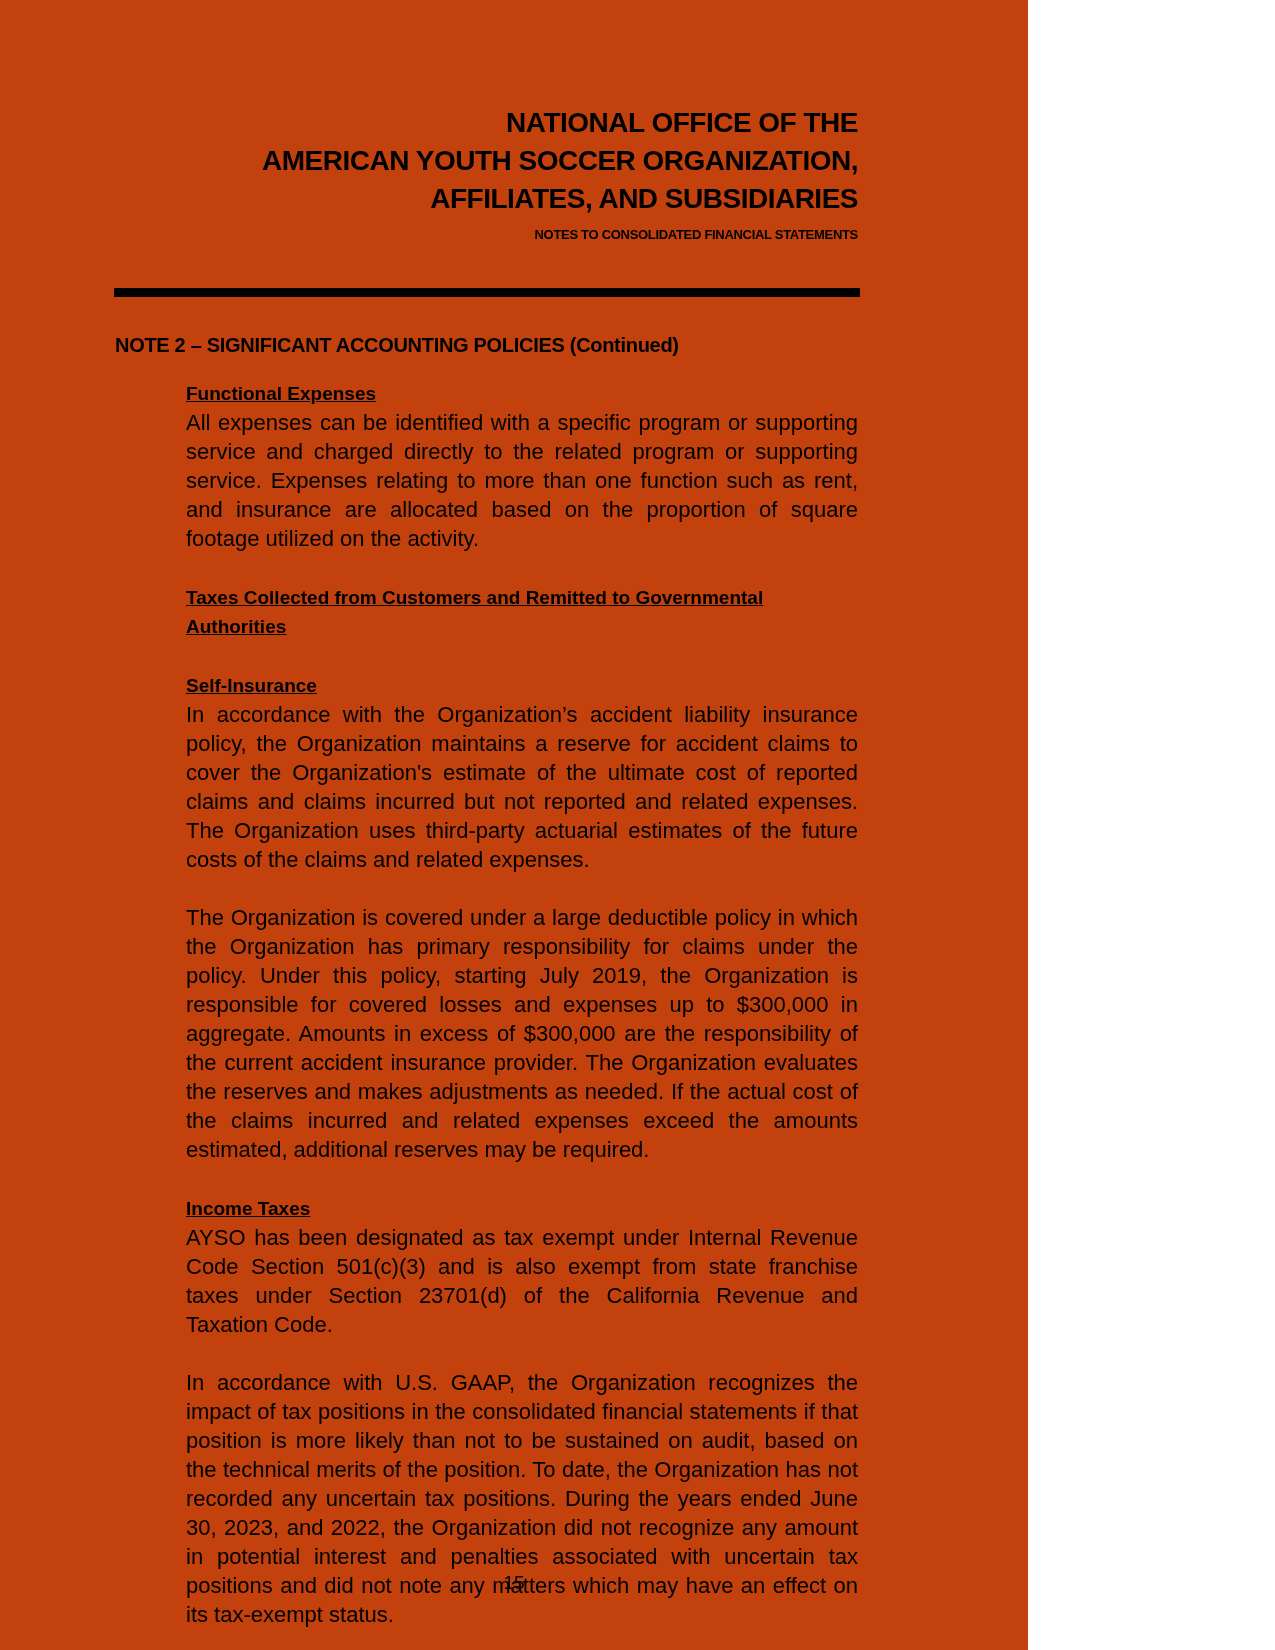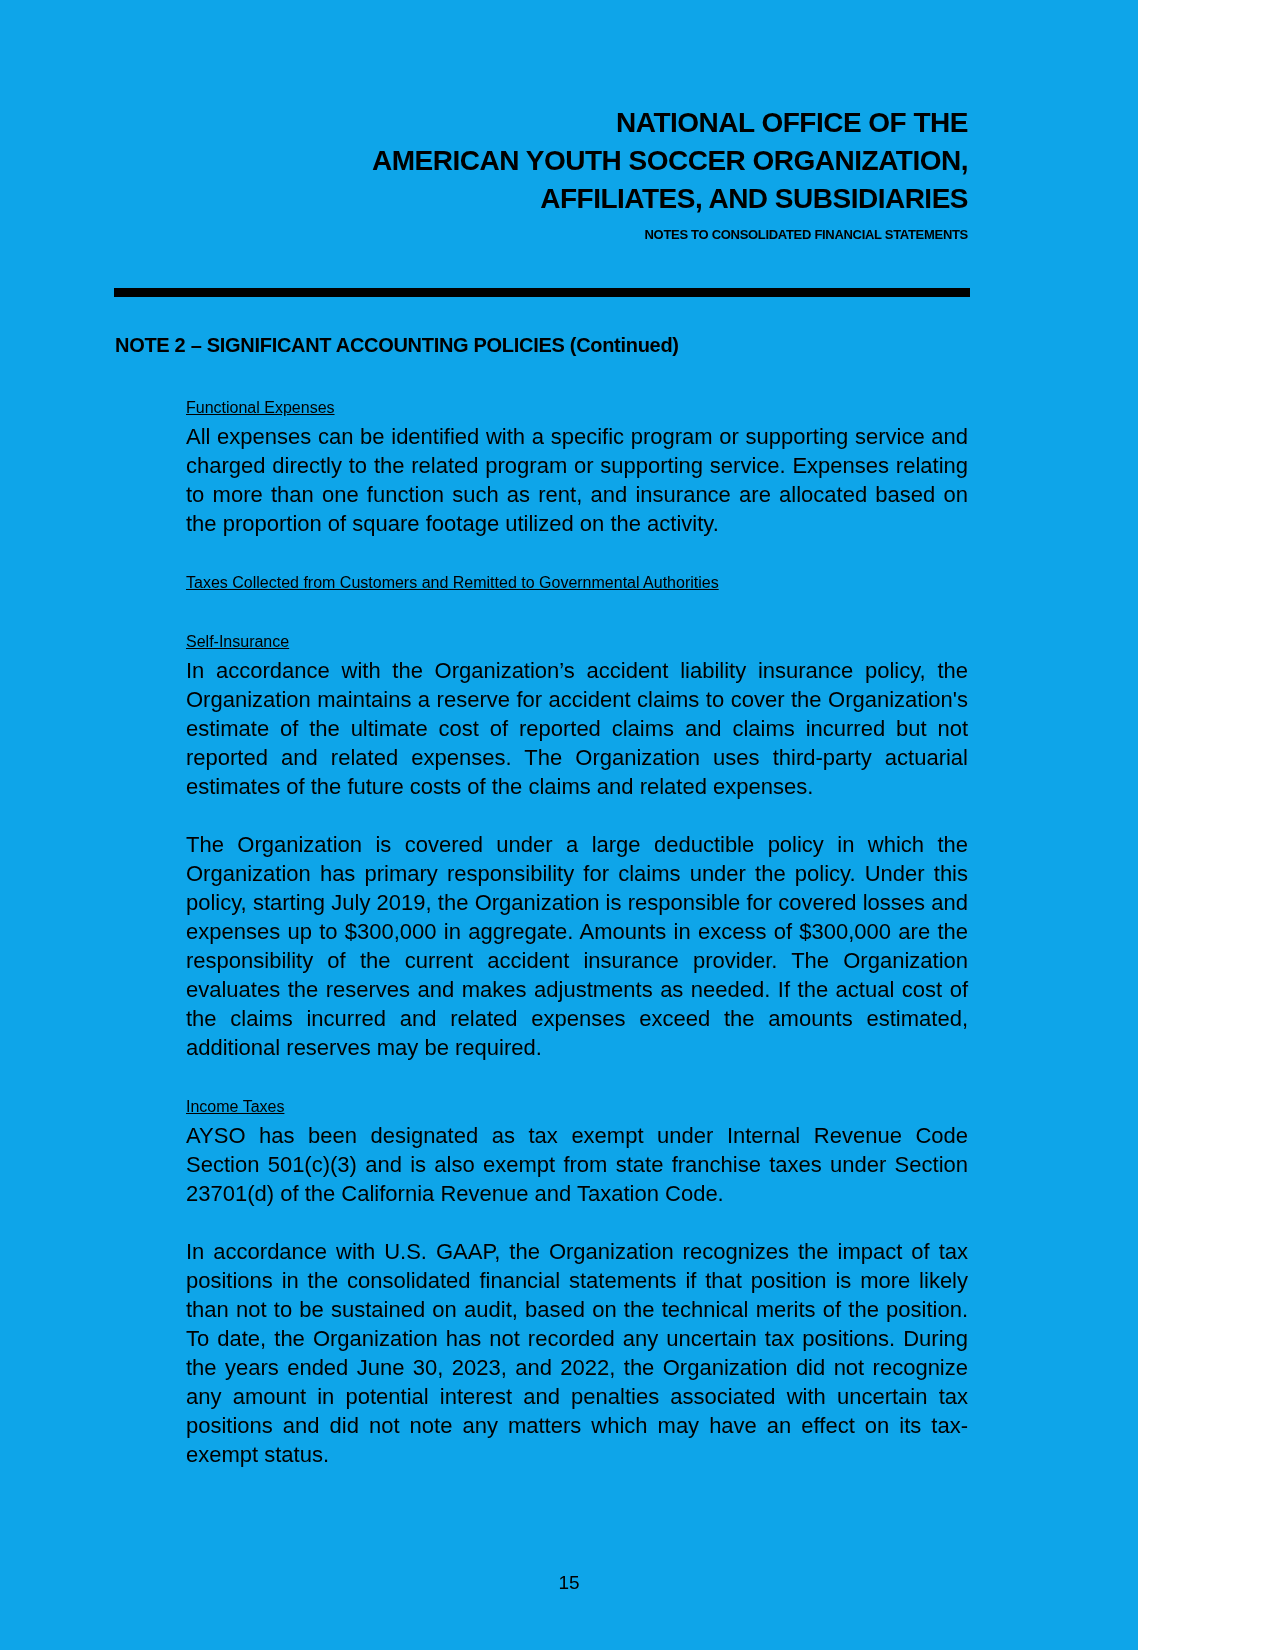--- a/index.html
+++ b/index.html
@@ -3,23 +3,23 @@
 <meta charset="utf-8">
 <style>
   * { margin: 0; padding: 0; box-sizing: border-box; }
 
   html, body {
     background: #ffffff;
   }
 
   .page {
     position: relative;
-    width: 1138px;
+    width: 1028px;
     height: 1650px;
-    background: #0ea5e9;
+    background: #c2410c;
     color: #000000;
     font-family: "Liberation Sans", "DejaVu Sans", sans-serif;
     overflow: hidden;
   }
 
   .header {
     position: absolute;
     top: 104px;
     left: 115px;
     right: 170px;
@@ -54,34 +54,34 @@
     position: absolute;
     top: 334px;
     left: 115px;
     right: 170px;
   }
 
   .note-heading {
     font-size: 20px;
     font-weight: bold;
     letter-spacing: -0.3px;
-    margin-bottom: 36px;
+    margin-bottom: 22px;
   }
 
   .sections {
     margin-left: 71px;
   }
 
   .section {
     margin-bottom: 30px;
   }
 
   .section-heading {
-    font-size: 16px;
-    font-weight: normal;
+    font-size: 19px;
+    font-weight: bold;
     text-decoration: underline;
     line-height: 29px;
   }
 
   .section p {
     font-size: 22px;
     line-height: 29px;
     text-align: justify;
     margin-bottom: 29px;
   }

